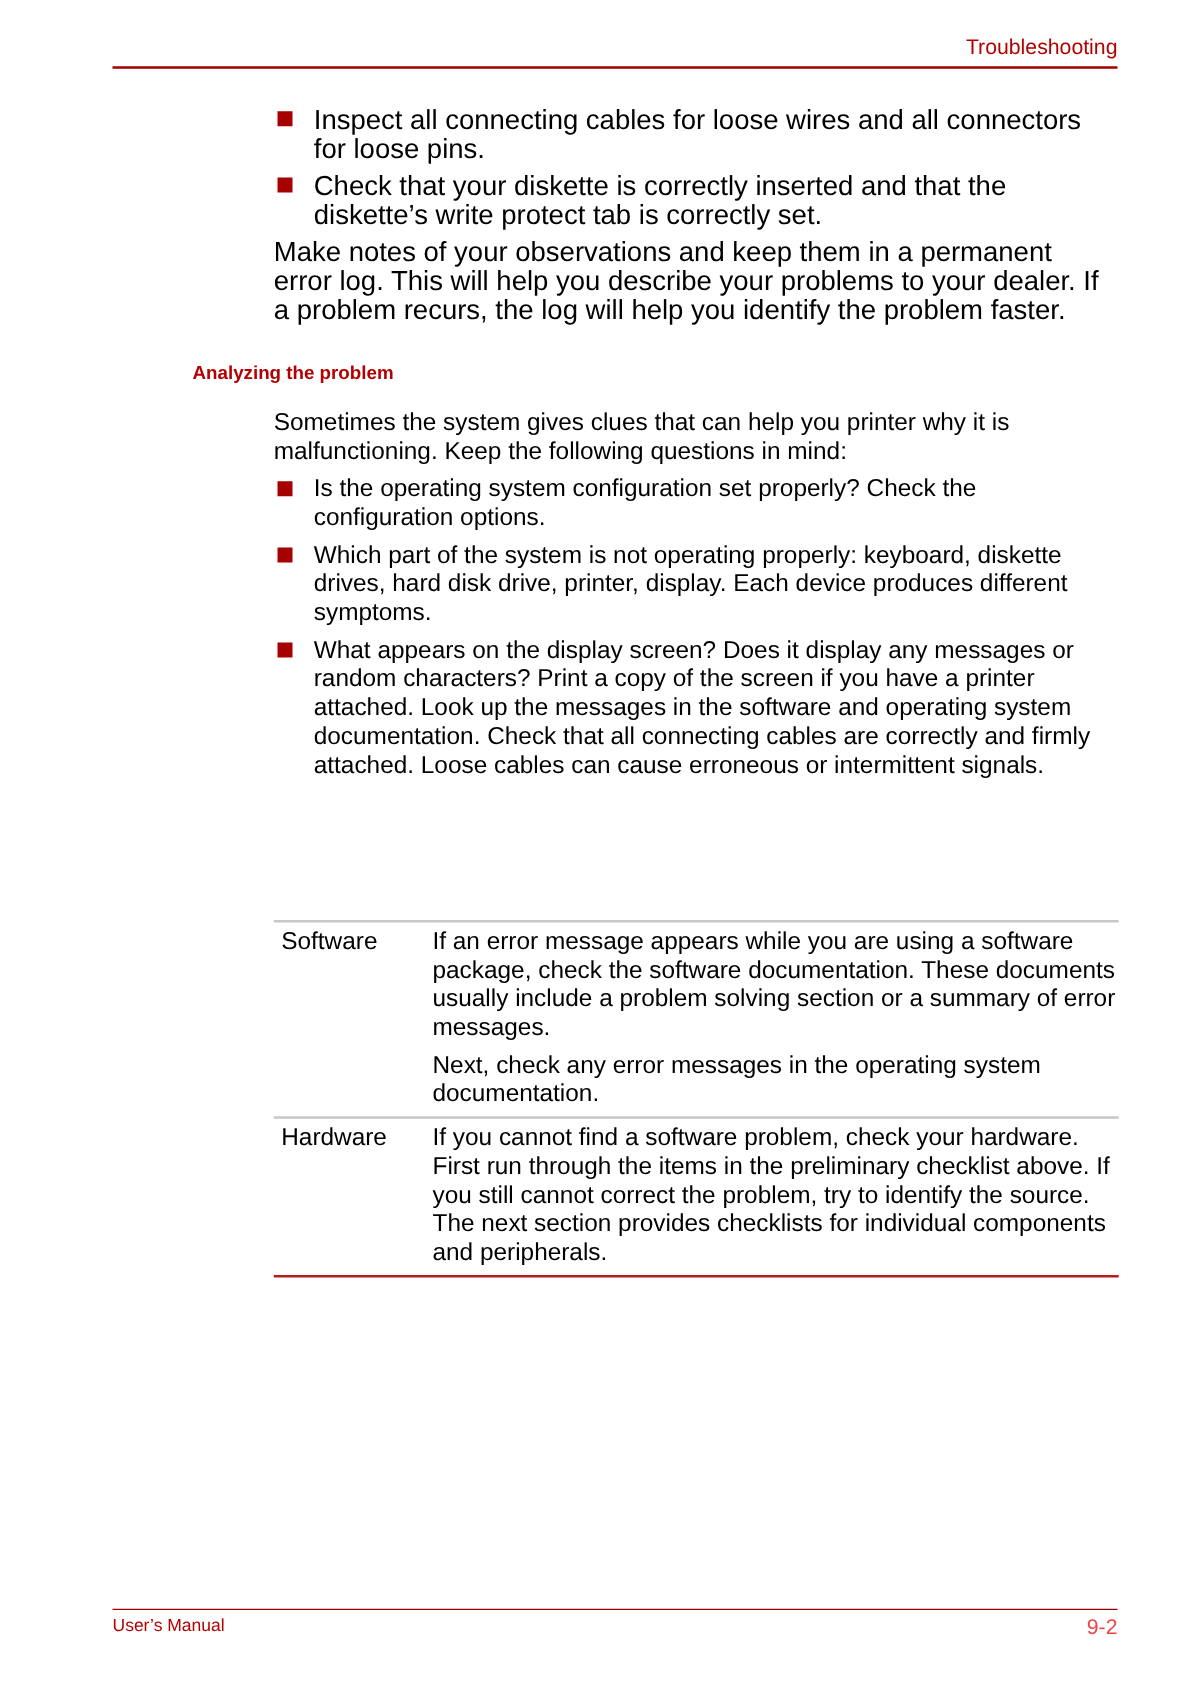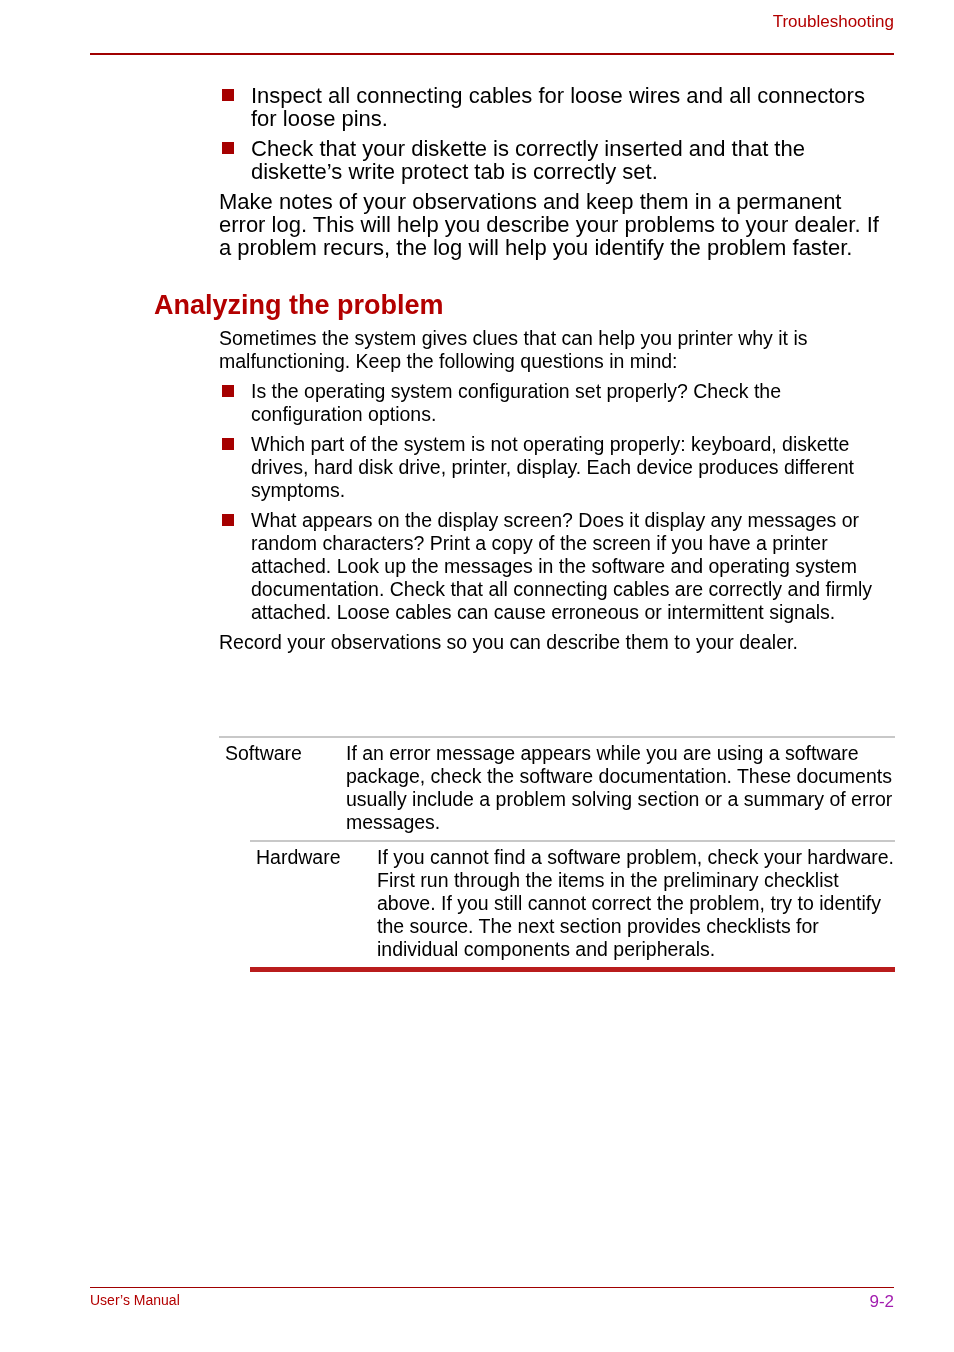--- a/index.html
+++ b/index.html
@@ -1,35 +1,35 @@
 <!DOCTYPE html>
 <html><head>
 <meta charset="utf-8">
 <style>
   html, body { margin: 0; padding: 0; background: #ffffff; }
   body { width: 954px; height: 1352px; position: relative; overflow: hidden;
          font-family: "Liberation Sans", sans-serif; color: #000; }
-  .header-title { position: absolute; right: 60px; top: 12px; font-size: 17px; color: #b30000; }
+  .header-title { position: absolute; right: 60px; top: 28px; font-size: 17px; color: #b30000; }
   .header-rule { position: absolute; left: 90px; right: 60px; top: 53px; height: 2px; background: #a00000; }
   .content { position: absolute; left: 219px; top: 84px; width: 675px; font-size: 22px; line-height: 23px; }
   .bullet { position: relative; padding-left: 32px; margin-bottom: 7px; }
   .bullet .sq { position: absolute; left: 3px; top: 5px; width: 12px; height: 12px; background: #a60000; }
   .para { margin: 0 0 7px 0; }
-  .heading { position: absolute; left: 154px; top: 290px; font-size: 27px; font-weight: bold; color: #b30000; }
+  .heading { position: absolute; left: 154px; top: 290px; font-size: 15px; font-weight: bold; color: #b30000; }
   .block2 { position: absolute; left: 219px; top: 327px; width: 675px; font-size: 19.5px; line-height: 23px; }
   .tbl { position: absolute; left: 219px; top: 736px; width: 676px; font-size: 19.5px; line-height: 23px; }
   .row { display: flex; border-top: 2px solid #c8c8c8; padding-top: 4px; padding-bottom: 6px; }
-  .row.last { border-bottom: 5px solid #b91c1c; margin-left: 31px; }
+  .row.last { border-bottom: 2px solid #b91c1c; }
   .row .term { width: 121px; padding-left: 6px; font-weight: normal; flex-shrink: 0; }
   .row .desc { flex: 1; }
   .row .desc p { margin: 0 0 7px 0; }
   .row .desc p:last-child { margin-bottom: 0; }
   .footer-rule { position: absolute; left: 90px; right: 60px; top: 1287px; height: 1px; background: #a00000; }
   .footer-left { position: absolute; left: 90px; top: 1292px; font-size: 14px; color: #b30000; }
-  .footer-right { position: absolute; right: 60px; top: 1292px; font-size: 17px; color: #a21caf; }
+  .footer-right { position: absolute; right: 60px; top: 1292px; font-size: 17px; color: #ef4444; }
 </style>
 </head>
 <body>
 
 <div class="header-title">Troubleshooting</div>
 <div class="header-rule"></div>
 
 <div class="content">
   <div class="bullet">
     <span class="sq"></span>
@@ -51,28 +51,28 @@
     <span>Is the operating system configuration set properly? Check the configuration options.</span>
   </div>
   <div class="bullet">
     <span class="sq"></span>
     <span>Which part of the system is not operating properly: keyboard, diskette drives, hard disk drive, printer, display. Each device produces different symptoms.</span>
   </div>
   <div class="bullet">
     <span class="sq"></span>
     <span>What appears on the display screen? Does it display any messages or random characters? Print a copy of the screen if you have a printer attached. Look up the messages in the software and operating system documentation. Check that all connecting cables are correctly and firmly attached. Loose cables can cause erroneous or intermittent signals.</span>
   </div>
-  <p class="para">Record your observations so you can describe them to your dealer.</p>
 </div>
 
 <div class="tbl">
   <div class="row">
     <div class="term">Software</div>
     <div class="desc">
       <p>If an error message appears while you are using a software package, check the software documentation. These documents usually include a problem solving section or a summary of error messages.</p>
+      <p>Next, check any error messages in the operating system documentation.</p>
     </div>
   </div>
   <div class="row last">
     <div class="term">Hardware</div>
     <div class="desc">
       <p>If you cannot find a software problem, check your hardware. First run through the items in the preliminary checklist above. If you still cannot correct the problem, try to identify the source. The next section provides checklists for individual components and peripherals.</p>
     </div>
   </div>
 </div>
 

